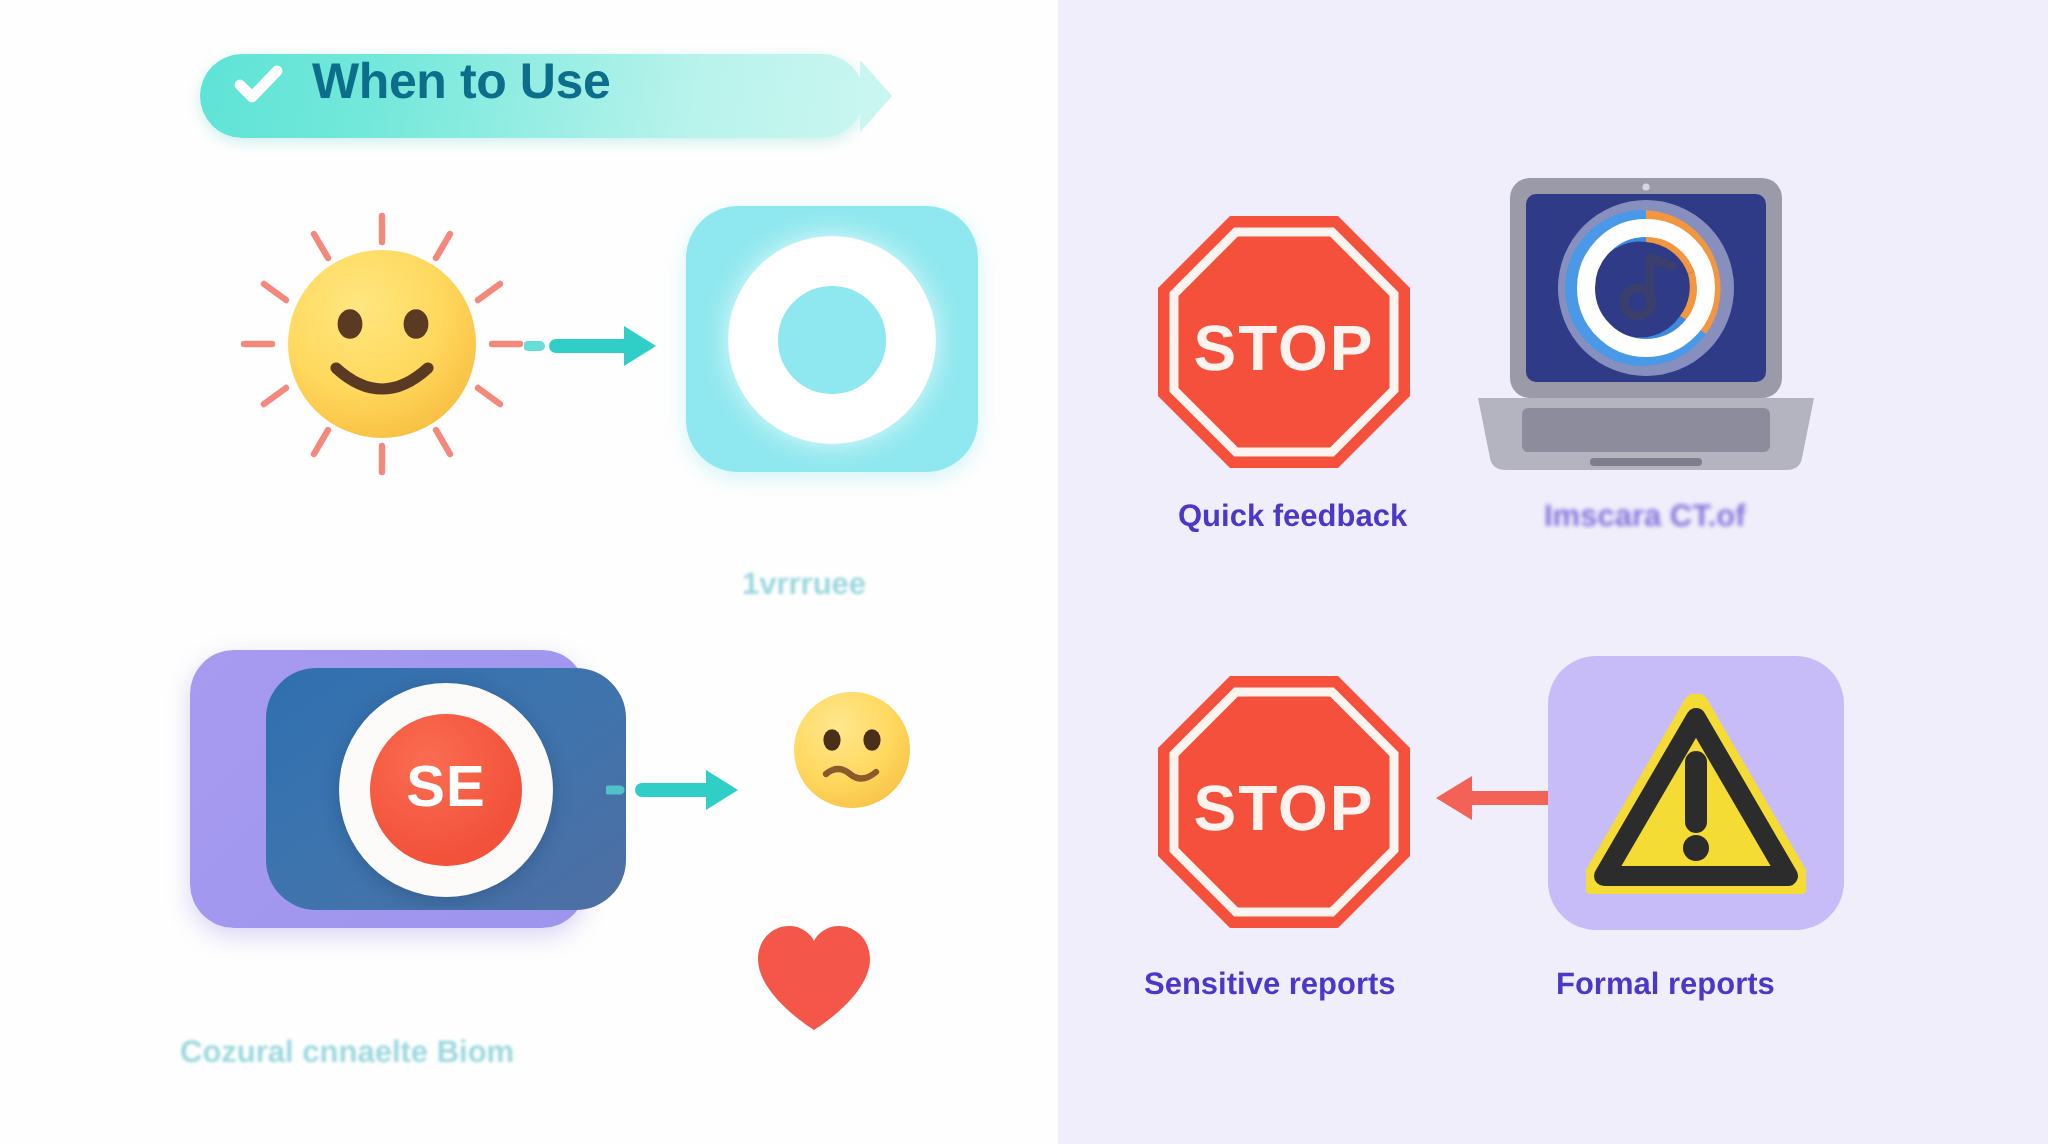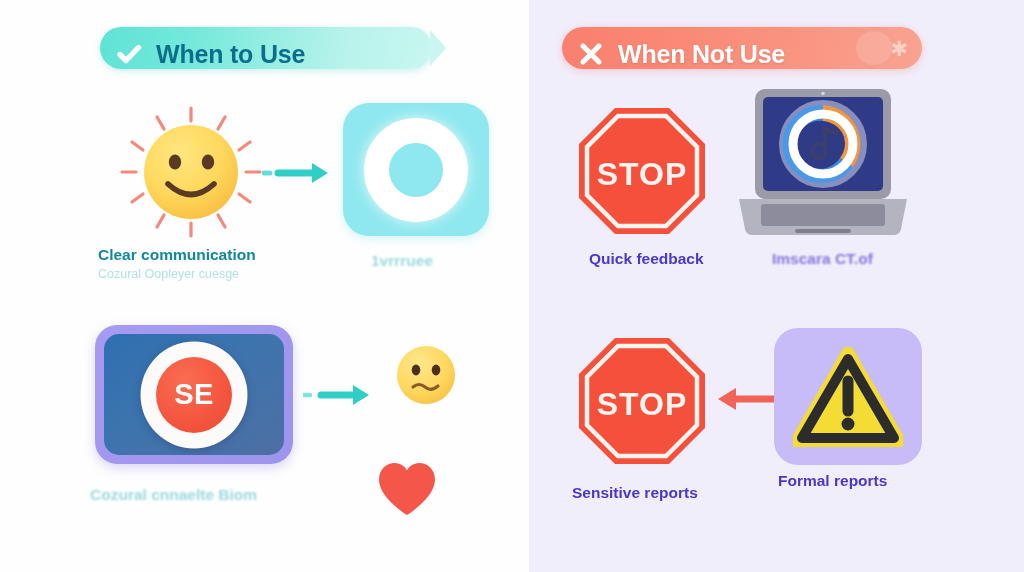--- a/index.html
+++ b/index.html
@@ -12,21 +12,21 @@
 
   
   .panel{position:relative;height:572px;box-sizing:border-box;}
   .panel-left{width:529px;background:#fefefe;}
   .panel-right{width:495px;background:#f1eefb;}
   .divider{position:absolute;left:529px;top:0;width:2px;height:572px;
            background:#e7e2f4;}
 
   
   .banner{
-    position:absolute;display:flex;align-items:flex-end;
+    position:absolute;display:flex;align-items:flex-start;
     height:42px;border-radius:21px;padding:0 20px 0 14px;
     box-sizing:border-box;
   }
   .banner-left{
     left:100px;top:27px;width:332px;
     background:linear-gradient(100deg,#5ee3d6 0%,#72e8da 26%,#b8f3ec 74%,#c9f6f0 100%);
     box-shadow:0 2px 7px rgba(90,210,200,.30);
   }
   .banner-left::after{
     content:"";position:absolute;right:-14px;top:3px;
@@ -61,21 +61,21 @@
   
   .cell{position:absolute;}
   .cell-label{
     font-size:15.5px;font-weight:bold;white-space:nowrap;
   }
   .cell-sub{
     font-size:12.5px;white-space:nowrap;margin-top:3px;
     filter:blur(.55px);opacity:.62;
   }
   .lbl-teal{color:#11889c;}
-  .lbl-teal-blur{color:#3bb3bf;filter:blur(.9px);opacity:.5;}
+  .lbl-teal-blur{color:#3bb3bf;filter:blur(.9px);opacity:.5;margin-top:32px;}
   .lbl-sub-teal{color:#7fd0d6;}
   .lbl-indigo{color:#4b37c8;}
   .lbl-indigo-blur{color:#5a46cf;filter:blur(1px);opacity:.72;}
 
   
   .sun{position:absolute;left:116px;top:106px;width:150px;height:132px;}
   .sun svg{display:block;}
 
   
   .ring-card{
@@ -93,23 +93,23 @@
 
   
   .se-card{
     position:absolute;left:95px;top:325px;width:198px;height:139px;
     border-radius:22px;
     background:linear-gradient(135deg,#a79bf0 0%,#9d94ee 100%);
     padding:9px;box-sizing:border-box;
     box-shadow:0 4px 12px rgba(140,125,225,.32);
   }
   .se-inner{
-    width:100%;height:100%;border-radius:15px;
+    width:100%;height:100%;border-radius:25px;
     background:linear-gradient(145deg,#2f6fb0 0%,#3d74ae 45%,#4e6fa3 100%);
-    position:relative;overflow:hidden;
+    position:relative;overflow:hidden;margin-left:29px;
   }
   .se-white{
     position:absolute;left:50%;top:50%;transform:translate(-50%,-50%);
     width:107px;height:107px;border-radius:50%;background:#fdfbfa;
     box-shadow:0 2px 9px rgba(20,50,90,.30);
   }
   .se-red{
     position:absolute;left:50%;top:50%;transform:translate(-50%,-50%);
     width:76px;height:76px;border-radius:50%;
     background:radial-gradient(circle at 38% 32%,#fa6d52 0%,#f2513a 70%);
@@ -195,24 +195,20 @@
     <div class="arrow arrow-a">
       <svg viewBox="0 0 70 30" width="70" height="30">
         <line x1="2" y1="15" x2="8" y2="15" stroke="#3fd6cf" stroke-width="5" stroke-linecap="round" opacity=".8"></line>
         <line x1="16" y1="15" x2="54" y2="15" stroke="#2fcfc8" stroke-width="7" stroke-linecap="round"></line>
         <path d="M50 5 L66 15 L50 25 Z" fill="#2fcfc8"></path>
       </svg>
     </div>
 
     <div class="ring-card"></div>
 
-    <div class="cell" style="left:98px;top:246px;">
-      <div class="cell-label lbl-teal">Clear communication</div>
-      <div class="cell-sub lbl-sub-teal">Cozural Oopleyer cuesge</div>
-    </div>
     <div class="cell" style="left:371px;top:252px;">
       <div class="cell-label lbl-teal-blur">1vrrruee</div>
     </div>
 
     <div class="se-card">
       <div class="se-inner">
         <div class="se-white"></div>
         <div class="se-red">
           <span class="se-text">SE</span>
         </div>
@@ -253,30 +249,20 @@
 
     <div class="cell" style="left:90px;top:486px;">
       <div class="cell-label lbl-teal-blur">Cozural cnnaelte Biom</div>
     </div>
   </div>
 
   <div class="divider"></div>
 
   <div class="panel panel-right">
 
-    <div class="banner banner-right" style="left:33px;">
-      <span class="mark">
-        <svg viewBox="0 0 30 30">
-          <path d="M7 7 L23 23 M23 7 L7 23" fill="none" stroke="#ffffff" stroke-width="5.2" stroke-linecap="round"></path>
-        </svg>
-      </span>
-      <span class="banner-title">When Not Use</span>
-      <span class="banner-blob"></span>
-      <span class="sparkle">✱</span>
-    </div>
 
     <div class="stop stop-1" style="left:48px;">
       <svg viewBox="0 0 130 130" width="130" height="130">
         <polygon points="38,2 92,2 128,38 128,92 92,128 38,128 2,92 2,38" fill="#f4503c"></polygon>
         <polygon points="41,10 89,10 120,41 120,89 89,120 41,120 10,89 10,41" fill="none" stroke="#fdf3ef" stroke-width="4.5"></polygon>
         <text x="65" y="79" text-anchor="middle" fill="#fdf3ef" font-family="Liberation Sans, sans-serif" font-size="32" font-weight="bold" letter-spacing="1">STOP</text>
       </svg>
     </div>
 
     <div class="laptop" style="left:204px;">
@@ -325,17 +311,17 @@
         <path d="M55 6 L106 94 L4 94 Z" fill="none" stroke="#f5dc35" stroke-width="13" stroke-linejoin="round"></path>
         <path d="M55 12 L101 91 L9 91 Z" fill="#f5dc35" stroke="#2c2c2c" stroke-width="10" stroke-linejoin="round"></path>
         <path d="M55 34 L55 64" stroke="#2c2c2c" stroke-width="11" stroke-linecap="round"></path>
         <circle cx="55" cy="77" r="6.5" fill="#2c2c2c"></circle>
       </svg>
     </div>
 
     <div class="cell" style="left:43px;top:484px;">
       <div class="cell-label lbl-indigo">Sensitive reports</div>
     </div>
-    <div class="cell" style="left:249px;top:472px;">
+    <div class="cell" style="left:249px;top:484px;">
       <div class="cell-label lbl-indigo">Formal reports</div>
     </div>
   </div>
 </div>
 
 </body></html>

